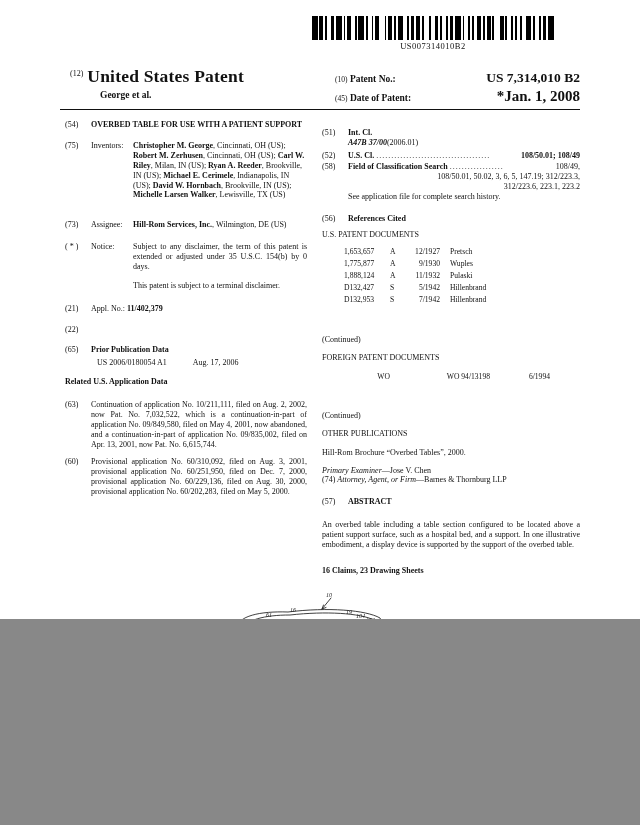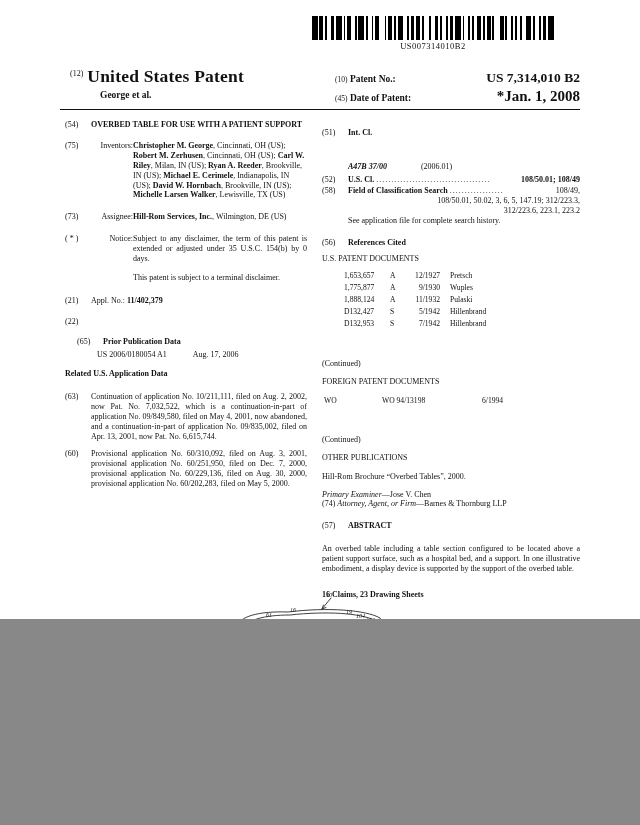--- a/index.html
+++ b/index.html
@@ -32,35 +32,35 @@
   .col-right { left:322px; top:128px; width:258px; }
 
   .entry { display:flex; margin-bottom:8px; }
   .entry .tag { width:26px; flex:none; font-size:8px; }
   .entry .body { flex:1; }
   .just { text-align:justify; }
   .b { font-weight:bold; }
   .i { font-style:italic; }
   .center { }
   .hang { display:flex; }
-  .hang .lbl { width:42px; flex:none;text-align:right; }
+  .hang .lbl { width:42px; flex:none; }
   .hang .txt { flex:1; }
 
   
   .cls-line { display:flex; align-items:baseline; }
   .dots { flex:1; overflow:hidden; white-space:nowrap; font-size:8px; letter-spacing:1px; padding:0 2px; }
   .right-align { text-align:right; }
 
   
   .ref-row { display:flex; font-size:7.6px; margin:0 0 2.6px 22px; }
   .ref-num { width:46px; }
   .ref-kind { width:16px; }
   .ref-date { width:34px; text-align:right; }
   .ref-name { margin-left:10px; }
-  .foreign-row { display:flex; font-size:7.6px; margin-left:2px; }
+  .foreign-row { display:flex; font-size:7.6px; margin-left:10px;text-align:right; }
   .foreign-row .fc { width:58px; } .foreign-row .fn { width:100px; } .foreign-row .fd { width:60px; }
 
   
   .figure { position:absolute; left:208px; top:586px; width:272px; height:236px; }
   .figure svg { position:absolute; left:0; top:0; }
   .fig-label { position:absolute; font-size:6px; font-style:italic; color:#222;
                transform-origin:center; white-space:nowrap; }
   .fig-label.ul { text-decoration:underline; }
 </style>
 </head>
@@ -182,21 +182,21 @@
 
   <div class="rule"></div>
 
   <div class="col col-left">
 
     <div class="entry" style="margin-bottom:11px;">
       <span class="tag">(54)</span>
       <span class="body b">OVERBED TABLE FOR USE WITH A PATIENT SUPPORT</span>
     </div>
 
-    <div class="entry" style="margin-bottom:12px;">
+    <div class="entry" style="margin-bottom:20px;">
       <span class="tag">(75)</span>
       <div class="body hang">
         <span class="lbl">Inventors:</span>
         <span class="txt"><b>Christopher M. George</b><span>, Cincinnati, OH (US); </span><b>Robert M. Zerhusen</b><span>, Cincinnati, OH (US); </span><b>Carl W. Riley</b><span>, Milan, IN (US); </span><b>Ryan A. Reeder</b><span>, Brookville, IN (US); </span><b>Michael E. Cerimele</b><span>, Indianapolis, IN (US); </span><b>David W. Hornbach</b><span>, Brookville, IN (US); </span><b>Michelle Larsen Walker</b><span>, Lewisville, TX (US)</span></span>
       </div>
     </div>
 
     <div class="entry" style="margin-bottom:12px;">
       <span class="tag">(73)</span>
       <div class="body hang">
@@ -226,21 +226,21 @@
       <div class="body">
         <span>Appl. No.:</span>
         <b>11/402,379</b>
       </div>
     </div>
 
     <div class="entry" style="margin-bottom:10px;">
       <span class="tag">(22)</span>
     </div>
 
-    <div class="entry" style="margin-bottom:3px;margin-left:12px;">
+    <div class="entry" style="margin-bottom:3px;">
       <span class="tag">(65)</span>
       <div class="body center b">Prior Publication Data</div>
     </div>
 
     <div class="entry" style="margin-bottom:9px;">
       <span class="tag"></span>
       <div class="body" style="display:flex; gap:26px; padding-left:6px;">
         <span>US 2006/0180054 A1</span>
         <span>Aug. 17, 2006</span>
       </div>
@@ -258,21 +258,21 @@
       <div class="body just">Provisional application No. 60/310,092, filed on Aug. 3, 2001, provisional application No. 60/251,950, filed on Dec. 7, 2000, provisional application No. 60/229,136, filed on Aug. 30, 2000, provisional application No. 60/202,283, filed on May 5, 2000.</div>
     </div>
   </div>
 
   <div class="col col-right">
 
     <div class="entry" style="margin-bottom:0;">
       <span class="tag">(51)</span>
       <div class="body">
         <div class="b">Int. Cl.</div>
-        <div style="display:flex; gap:34px;margin-top:24px;">
+        <div style="display:flex; ">
           <span class="b i">A47B 37/00</span>
           <span>(2006.01)</span>
         </div>
       </div>
     </div>
 
     <div class="entry" style="margin-bottom:1px; margin-top:3px;">
       <span class="tag">(52)</span>
       <div class="body cls-line">
         <span class="b">U.S. Cl.</span>

